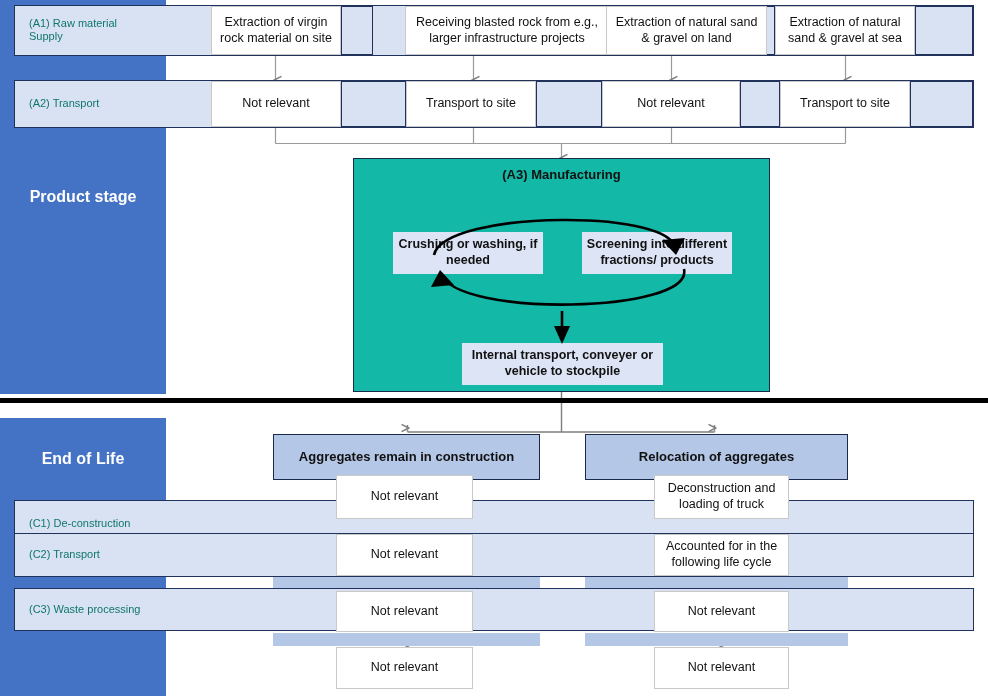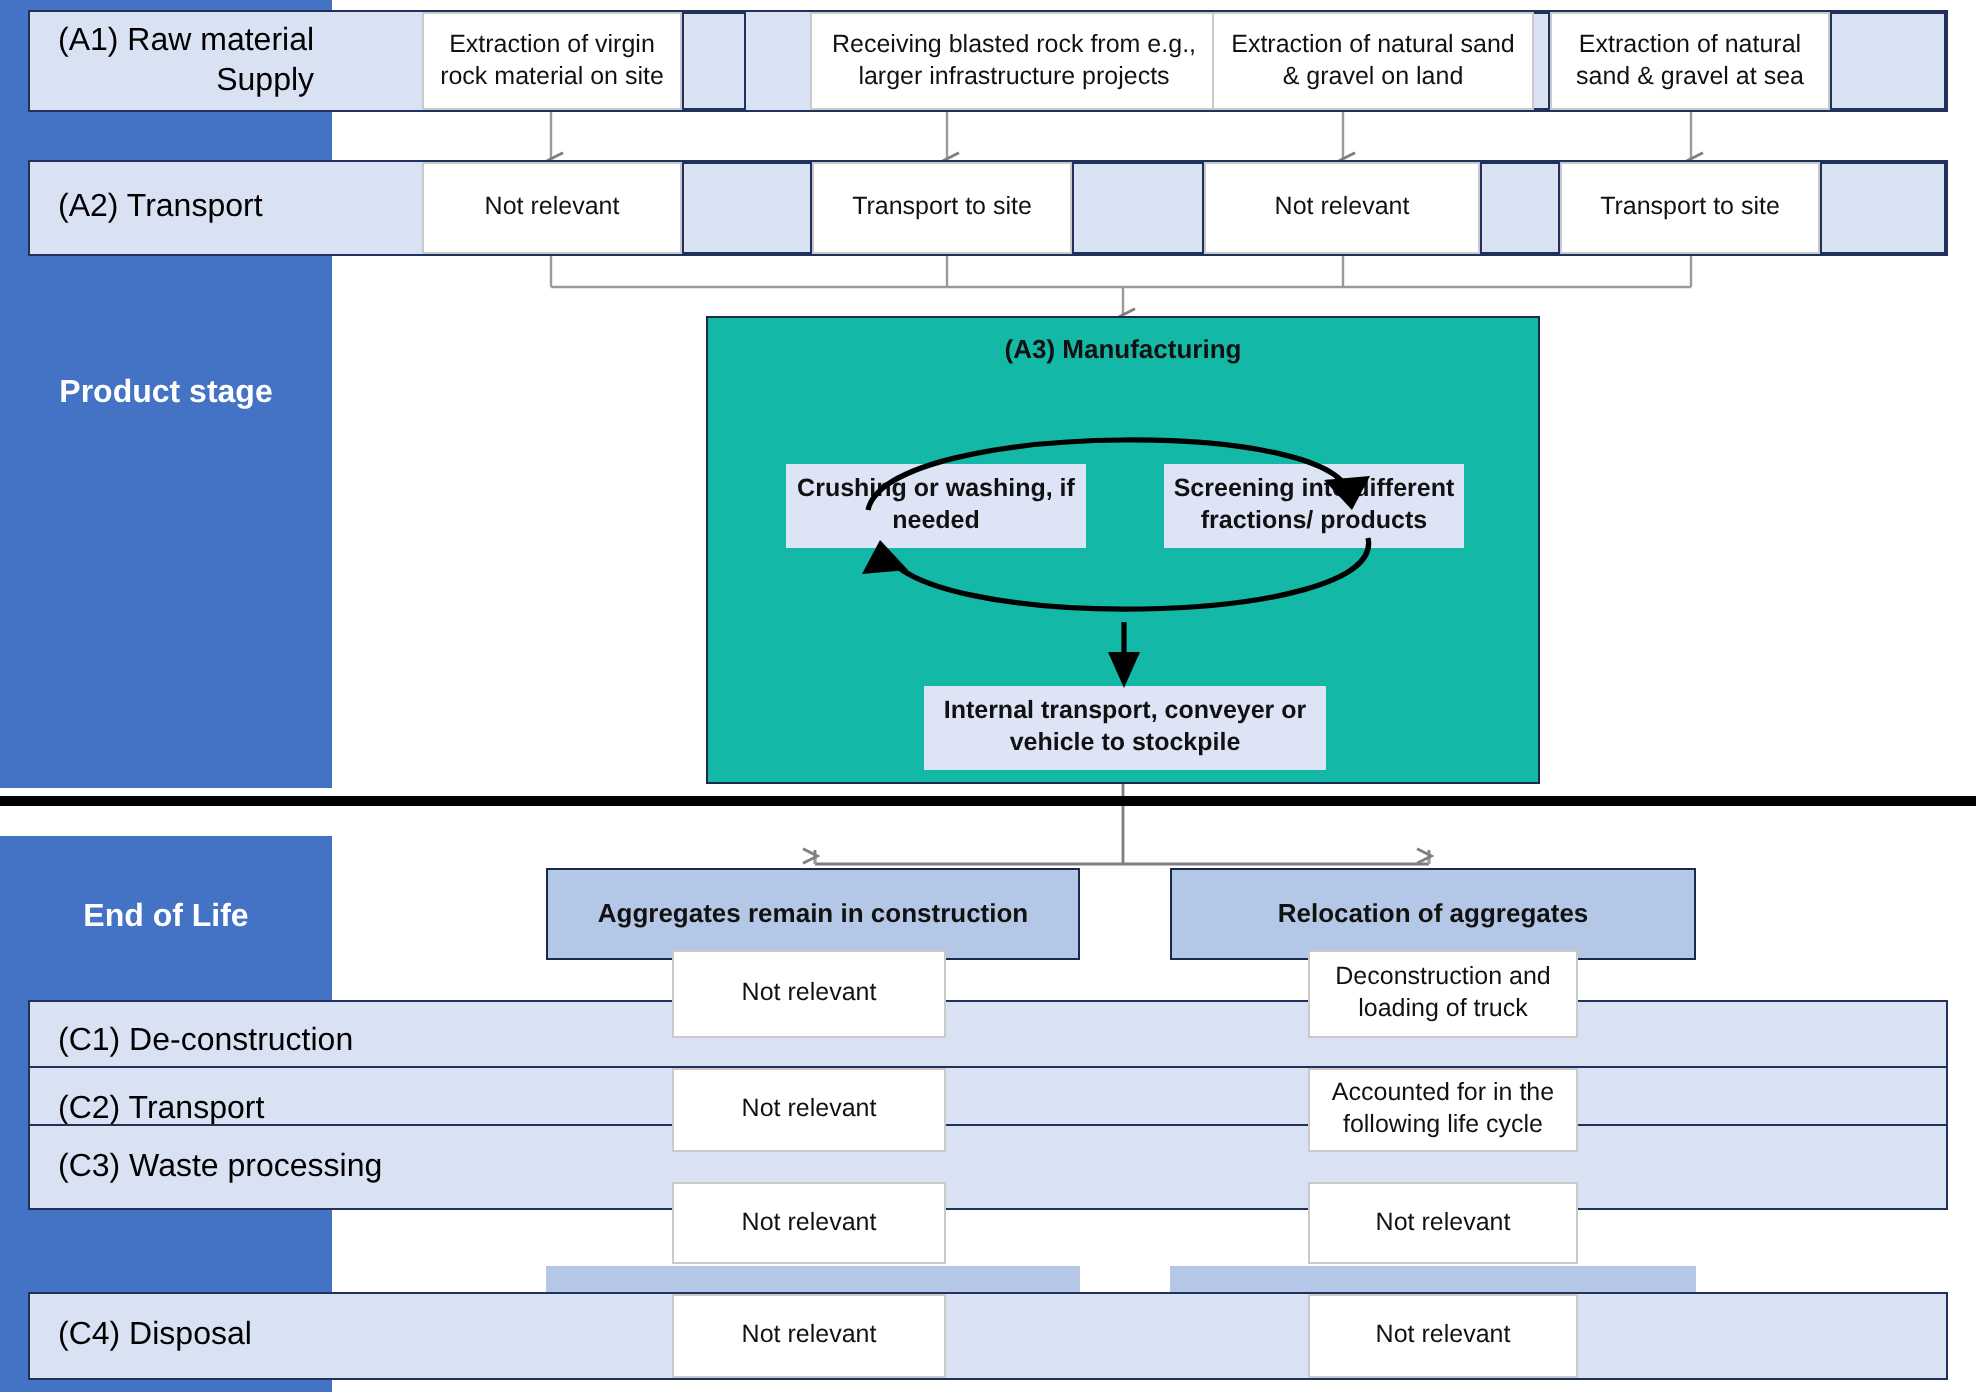--- a/index.html
+++ b/index.html
@@ -29,25 +29,25 @@
   .rowbar {
     background:#D9E2F3;
     border:1px solid #20325c;
     z-index:5;
   }
   .rowbar-label {
     position:absolute;
     left:14px;
     top:50%;
     transform:translateY(-50%);
-    font-size:16px;
-    color:#000000;
+    font-size:11px;
+    color:#0f766e;
     line-height:1.25;
     white-space:pre-line;
-    text-align:right;
+    text-align:left;
   }
 
   
   .cell {
     background:#ffffff;
     border:1px solid #c9c9c9;
     display:flex; align-items:center; justify-content:center;
     text-align:center;
     font-size:12.5px;
     color:#111;
@@ -228,25 +228,22 @@
   </div>
   <div class="abs cell" style="left:336px; top:475px; width:137px; height:44px;">Not relevant</div>
   <div class="abs cell" style="left:654px; top:475px; width:135px; height:44px;">Deconstruction and loading of truck</div>
 
   <div class="abs rowbar" style="left:14px; top:533px; width:960px; height:44px;">
     <div class="rowbar-label">(C2) Transport</div>
   </div>
   <div class="abs cell" style="left:336px; top:534px; width:137px; height:42px;">Not relevant</div>
   <div class="abs cell" style="left:654px; top:534px; width:135px; height:42px;">Accounted for in the following life cycle</div>
 
-  <div class="abs rowbar" style="left:14px; top:562px; width:960px; height:43px;">
+  <div class="abs rowbar" style="left:14px; top:588px; width:960px; height:43px;">
     <div class="rowbar-label">(C3) Waste processing</div>
   </div>
   <div class="abs cell" style="left:336px; top:591px; width:137px; height:41px;">Not relevant</div>
   <div class="abs cell" style="left:654px; top:591px; width:135px; height:41px;">Not relevant</div>
 
-  <div class="abs rowbar" style="left:14px; top:646px; width:960px; height:44px;">
-    <div class="rowbar-label">(C4) Disposal</div>
-  </div>
   <div class="abs cell" style="left:336px; top:647px; width:137px; height:42px;">Not relevant</div>
   <div class="abs cell" style="left:654px; top:647px; width:135px; height:42px;">Not relevant</div>
 
 </div>
 
 </body></html>

